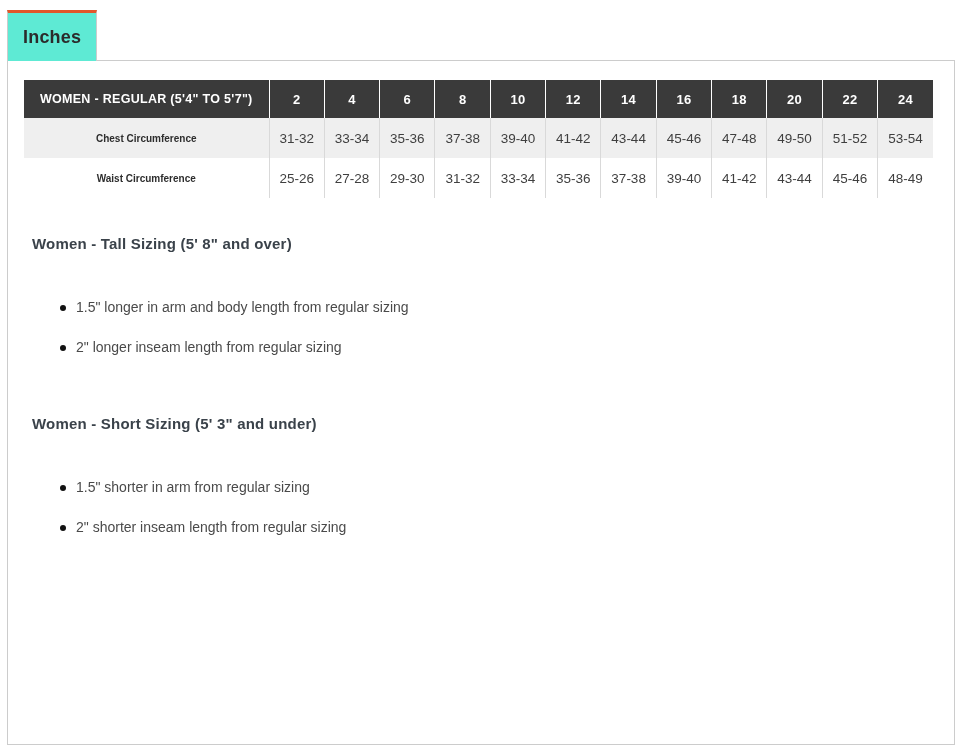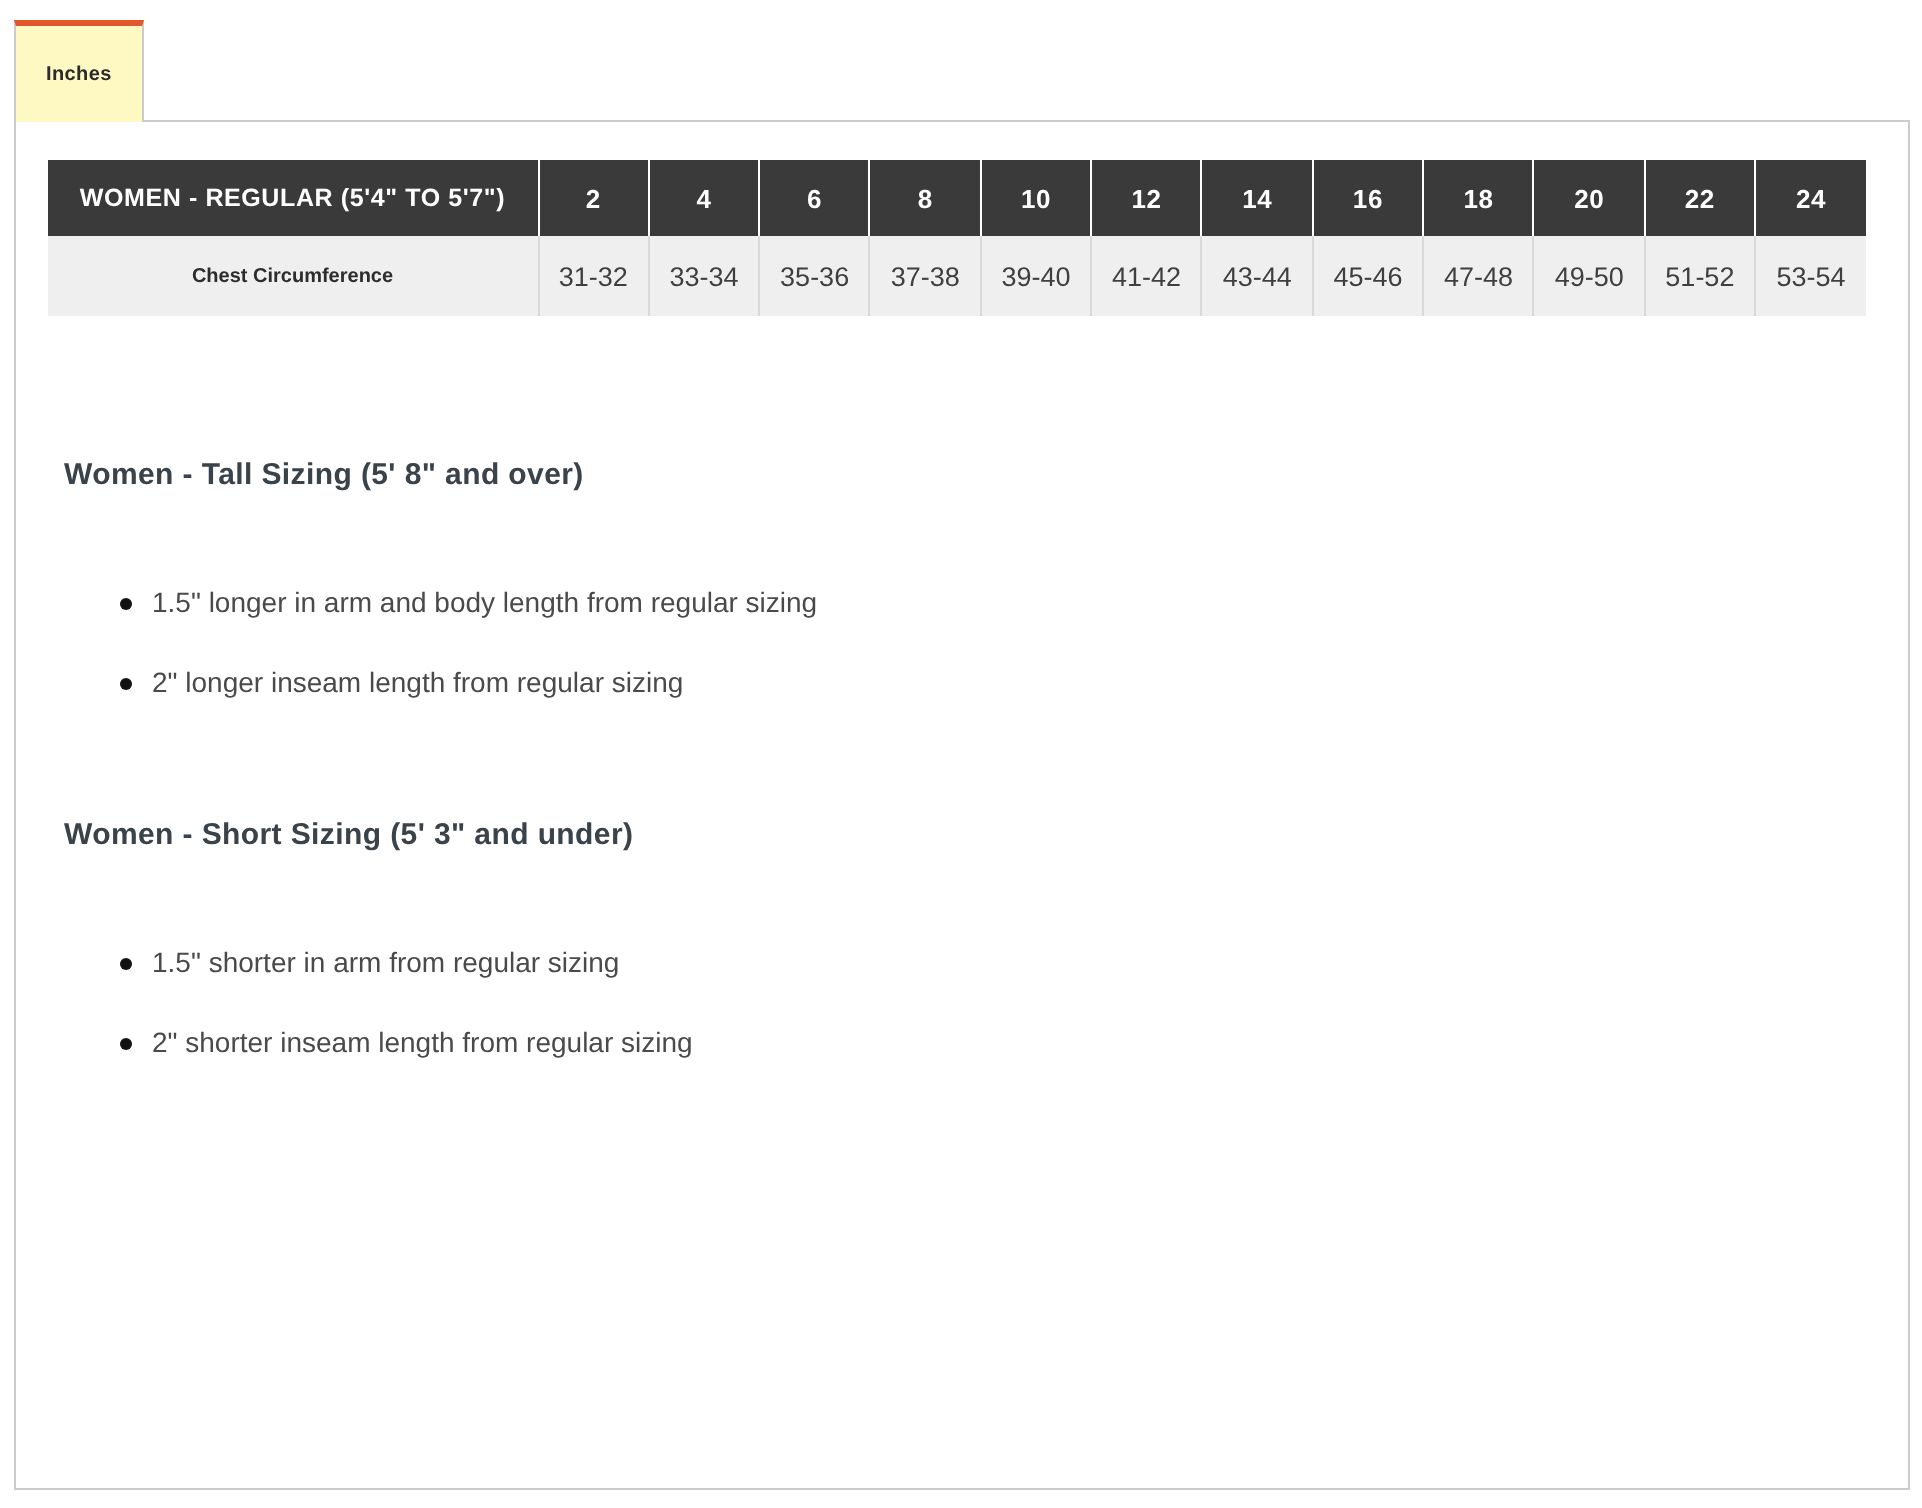--- a/index.html
+++ b/index.html
@@ -8,28 +8,28 @@
     background: #ffffff;
     width: 961px; height: 754px;
     font-family: "Liberation Sans", sans-serif;
     color: #3f3f3f;
   }
   .wrapper { margin: 10px 6px 0 7px; width: 948px; }
 
   
   .tab-row { display: flex; position: relative; z-index: 2; }
   .tab {
-    background: #fef9c3;
+    background: #5eead4;
     border-top: 3px solid #e2572b;
     border-left: 1px solid #cccccc;
     border-right: 1px solid #cccccc;
     height: 51px;
     padding: 0 15px;
     display: flex; align-items: center;
-    font-size: 10px; font-weight: bold; color: #2b2b2b;
+    font-size: 18px; font-weight: bold; color: #2b2b2b;
     margin-bottom: -1px;
     cursor: pointer;
     letter-spacing: .2px;
   }
 
   
   .panel {
     border: 1px solid #cccccc;
     background: #ffffff;
     height: 685px;
@@ -74,21 +74,21 @@
   }
 
   
   .section-heading {
     margin: 0 0 0 8px;
     font-size: 15px;
     font-weight: bold;
     color: #3a424a;
     letter-spacing: .2px;
   }
-  .section-heading.first { margin-top: 71px; }
+  .section-heading.first { margin-top: 37px; }
   .section-heading.second { margin-top: 59px; }
   ul.bullets {
     list-style: none;
     margin: 47px 0 0 0;
     padding: 0 0 0 36px;
   }
   ul.bullets li {
     position: relative;
     padding-left: 16px;
     margin-bottom: 23px;
@@ -159,20 +159,35 @@
           <td>37-38</td>
           <td>39-40</td>
           <td>41-42</td>
           <td>43-44</td>
           <td>45-46</td>
           <td>47-48</td>
           <td>49-50</td>
           <td>51-52</td>
           <td>53-54</td>
         </tr>
+        <tr>
+          <td class="lbl">Waist Circumference</td>
+          <td>25-26</td>
+          <td>27-28</td>
+          <td>29-30</td>
+          <td>31-32</td>
+          <td>33-34</td>
+          <td>35-36</td>
+          <td>37-38</td>
+          <td>39-40</td>
+          <td>41-42</td>
+          <td>43-44</td>
+          <td>45-46</td>
+          <td>48-49</td>
+        </tr>
       </tbody>
     </table>
 
     <h3 class="section-heading first">Women - Tall Sizing (5' 8" and over)</h3>
     <ul class="bullets">
       <li>
         <span class="dot"></span>
         <span>1.5" longer in arm and body length from regular sizing</span>
       </li>
       <li>

